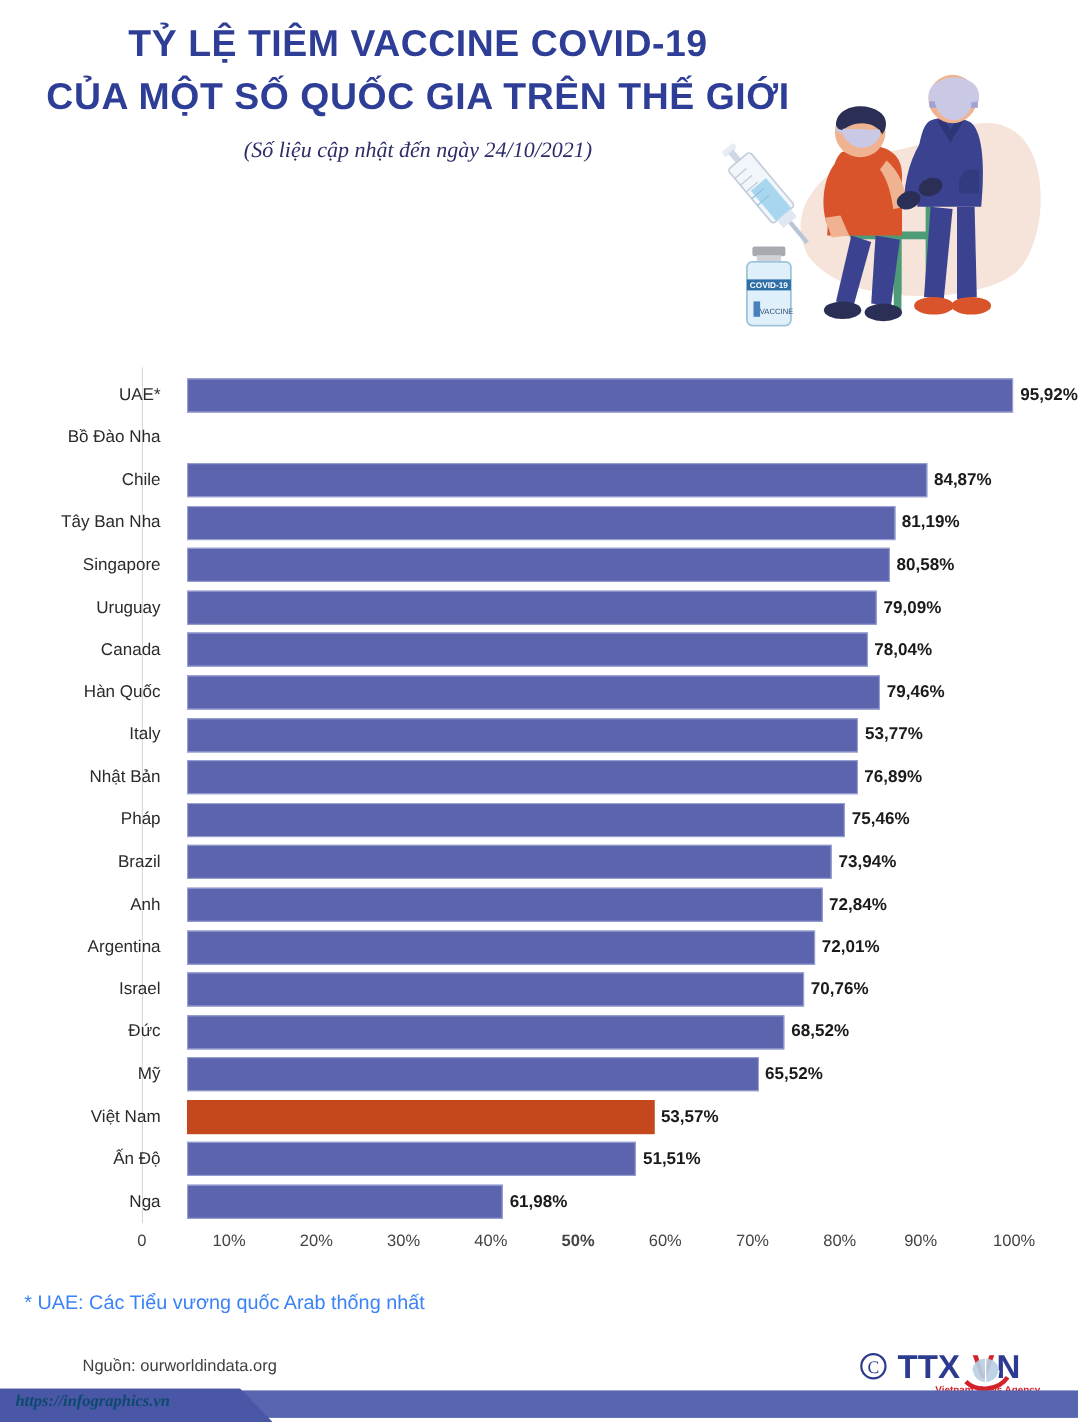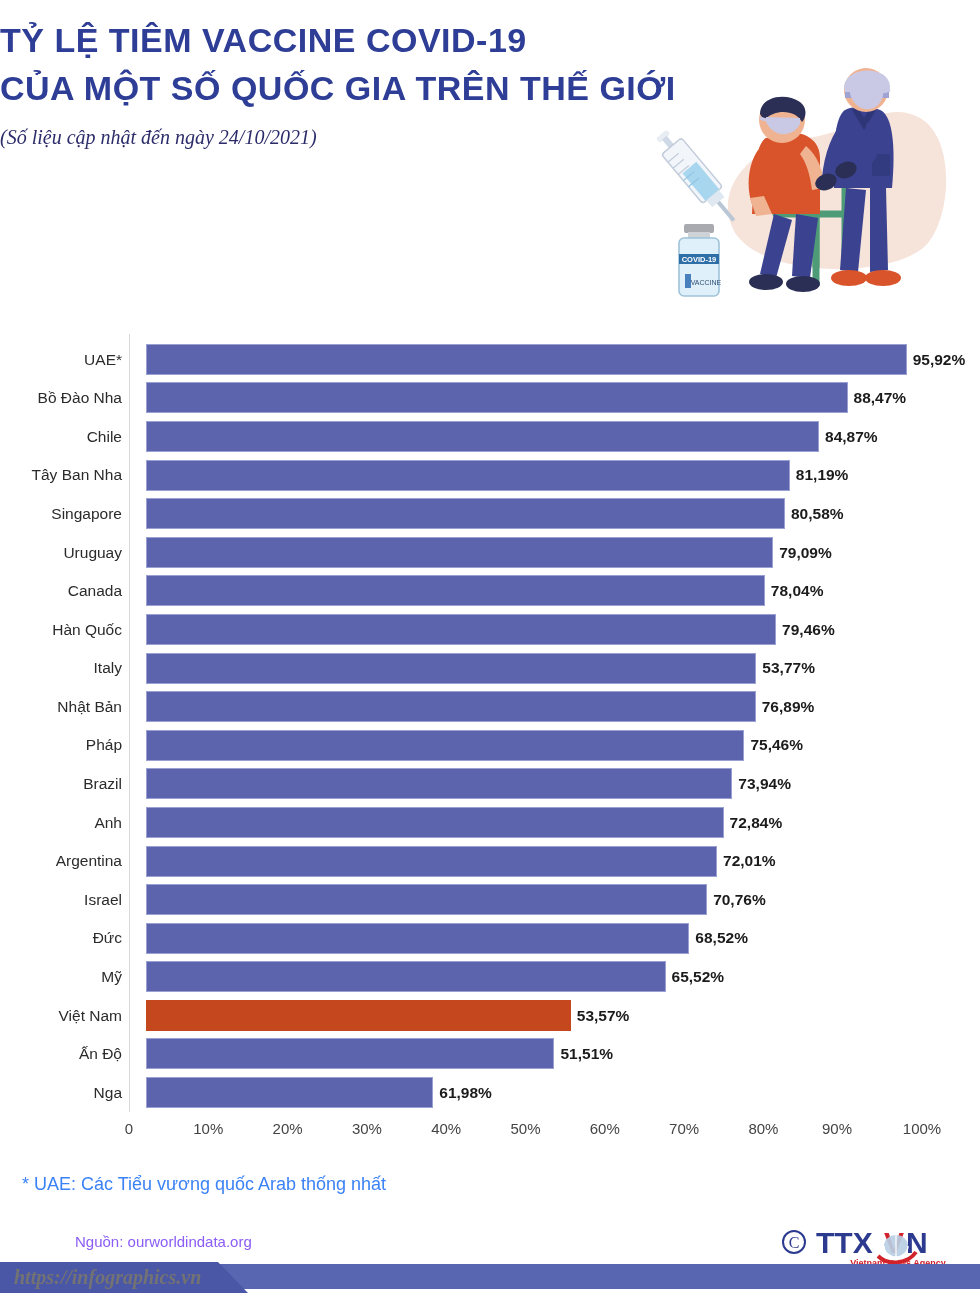--- a/index.html
+++ b/index.html
@@ -26,21 +26,21 @@
     left: 0;
     top: 0;
     width: 980px;
     height: 300px;
   }
   .title-block {
     position: absolute;
     left: 0;
     top: 16px;
     width: 760px;
-    text-align: left;
+    text-align: center;
   }
   .title-line {
     font-family: "Liberation Sans", sans-serif;
     font-weight: bold;
     font-size: 34px;
     letter-spacing: 0.5px;
     color: #2e3e96;
     line-height: 48px;
     white-space: nowrap;
   }
@@ -83,20 +83,21 @@
     left: 0;
     top: 340px;
     width: 980px;
     height: 800px;
   }
   .row {
     position: relative;
     height: 38.6px;
     display: flex;
     align-items: center;
+    margin-left: 24px;
   }
   .cat-label {
     position: absolute;
     left: 0;
     width: 122px;
     text-align: right;
     font-size: 15.5px;
     color: #2b2b2b;
     line-height: 1;
   }
@@ -158,21 +159,21 @@
     left: 22px;
     top: 1174px;
     font-size: 18px;
     color: #3b82f6;
   }
   .source {
     position: absolute;
     left: 75px;
     top: 1233px;
     font-size: 15px;
-    color: #8b5cf6;
+    color: #404040;
   }
 
   
   .logo {
     position: absolute;
     left: 780px;
     top: 1222px;
     width: 196px;
     height: 48px;
   }
@@ -202,22 +203,22 @@
     background: #4a56a6;
     clip-path: polygon(0 0, 218px 0, 248px 31px, 0 31px);
   }
   .banner-text {
     position: absolute;
     left: 14px;
     top: 4px;
     font-family: "Liberation Serif", serif;
     font-style: italic;
     font-weight: bold;
-    font-size: 20px;
-    color: #737373;
+    font-size: 15px;
+    color: #0c4a6e;
     white-space: nowrap;
   }
 </style>
 </head>
 <body>
 
 <div id="page">
 
   <div class="header">
     <div class="title-block">
@@ -327,24 +328,20 @@
     <div id="rows">
         <div class="row">
           <div class="cat-label">UAE*</div>
           <div class="bar-area">
             <div class="bar" style="width: 760.646px;"></div>
             <div class="val-label">95,92%</div>
           </div>
         </div>
         <div class="row">
           <div class="cat-label">Bồ Đào Nha</div>
-          <div class="bar-area">
-            <div class="bar" style="width: 701.567px;"></div>
-            <div class="val-label">88,47%</div>
-          </div>
         </div>
         <div class="row">
           <div class="cat-label">Chile</div>
           <div class="bar-area">
             <div class="bar" style="width: 673.019px;"></div>
             <div class="val-label">84,87%</div>
           </div>
         </div>
         <div class="row">
           <div class="cat-label">Tây Ban Nha</div>
@@ -468,21 +465,21 @@
       </div>
   </div>
 
   <div class="axis">
     <div id="ticks">
         <div class="tick" style="left: 129px;">0</div>
         <div class="tick" style="left: 208.3px;">10%</div>
         <div class="tick" style="left: 287.6px;">20%</div>
         <div class="tick" style="left: 366.9px;">30%</div>
         <div class="tick" style="left: 446.2px;">40%</div>
-        <div class="tick" style="left: 525.5px;">50%</div>
+        <div class="tick" style="left: 525.5px; font-weight: bold;">50%</div>
         <div class="tick" style="left: 604.8px;">60%</div>
         <div class="tick" style="left: 684.1px;">70%</div>
         <div class="tick" style="left: 763.4px;">80%</div>
         <div class="tick" style="left: 837px;">90%</div>
         <div class="tick" style="left: 922px;">100%</div>
       </div>
   </div>
 
   <div class="footnote">* UAE: Các Tiểu vương quốc Arab thống nhất</div>
   <div class="source">Nguồn: ourworldindata.org</div>

